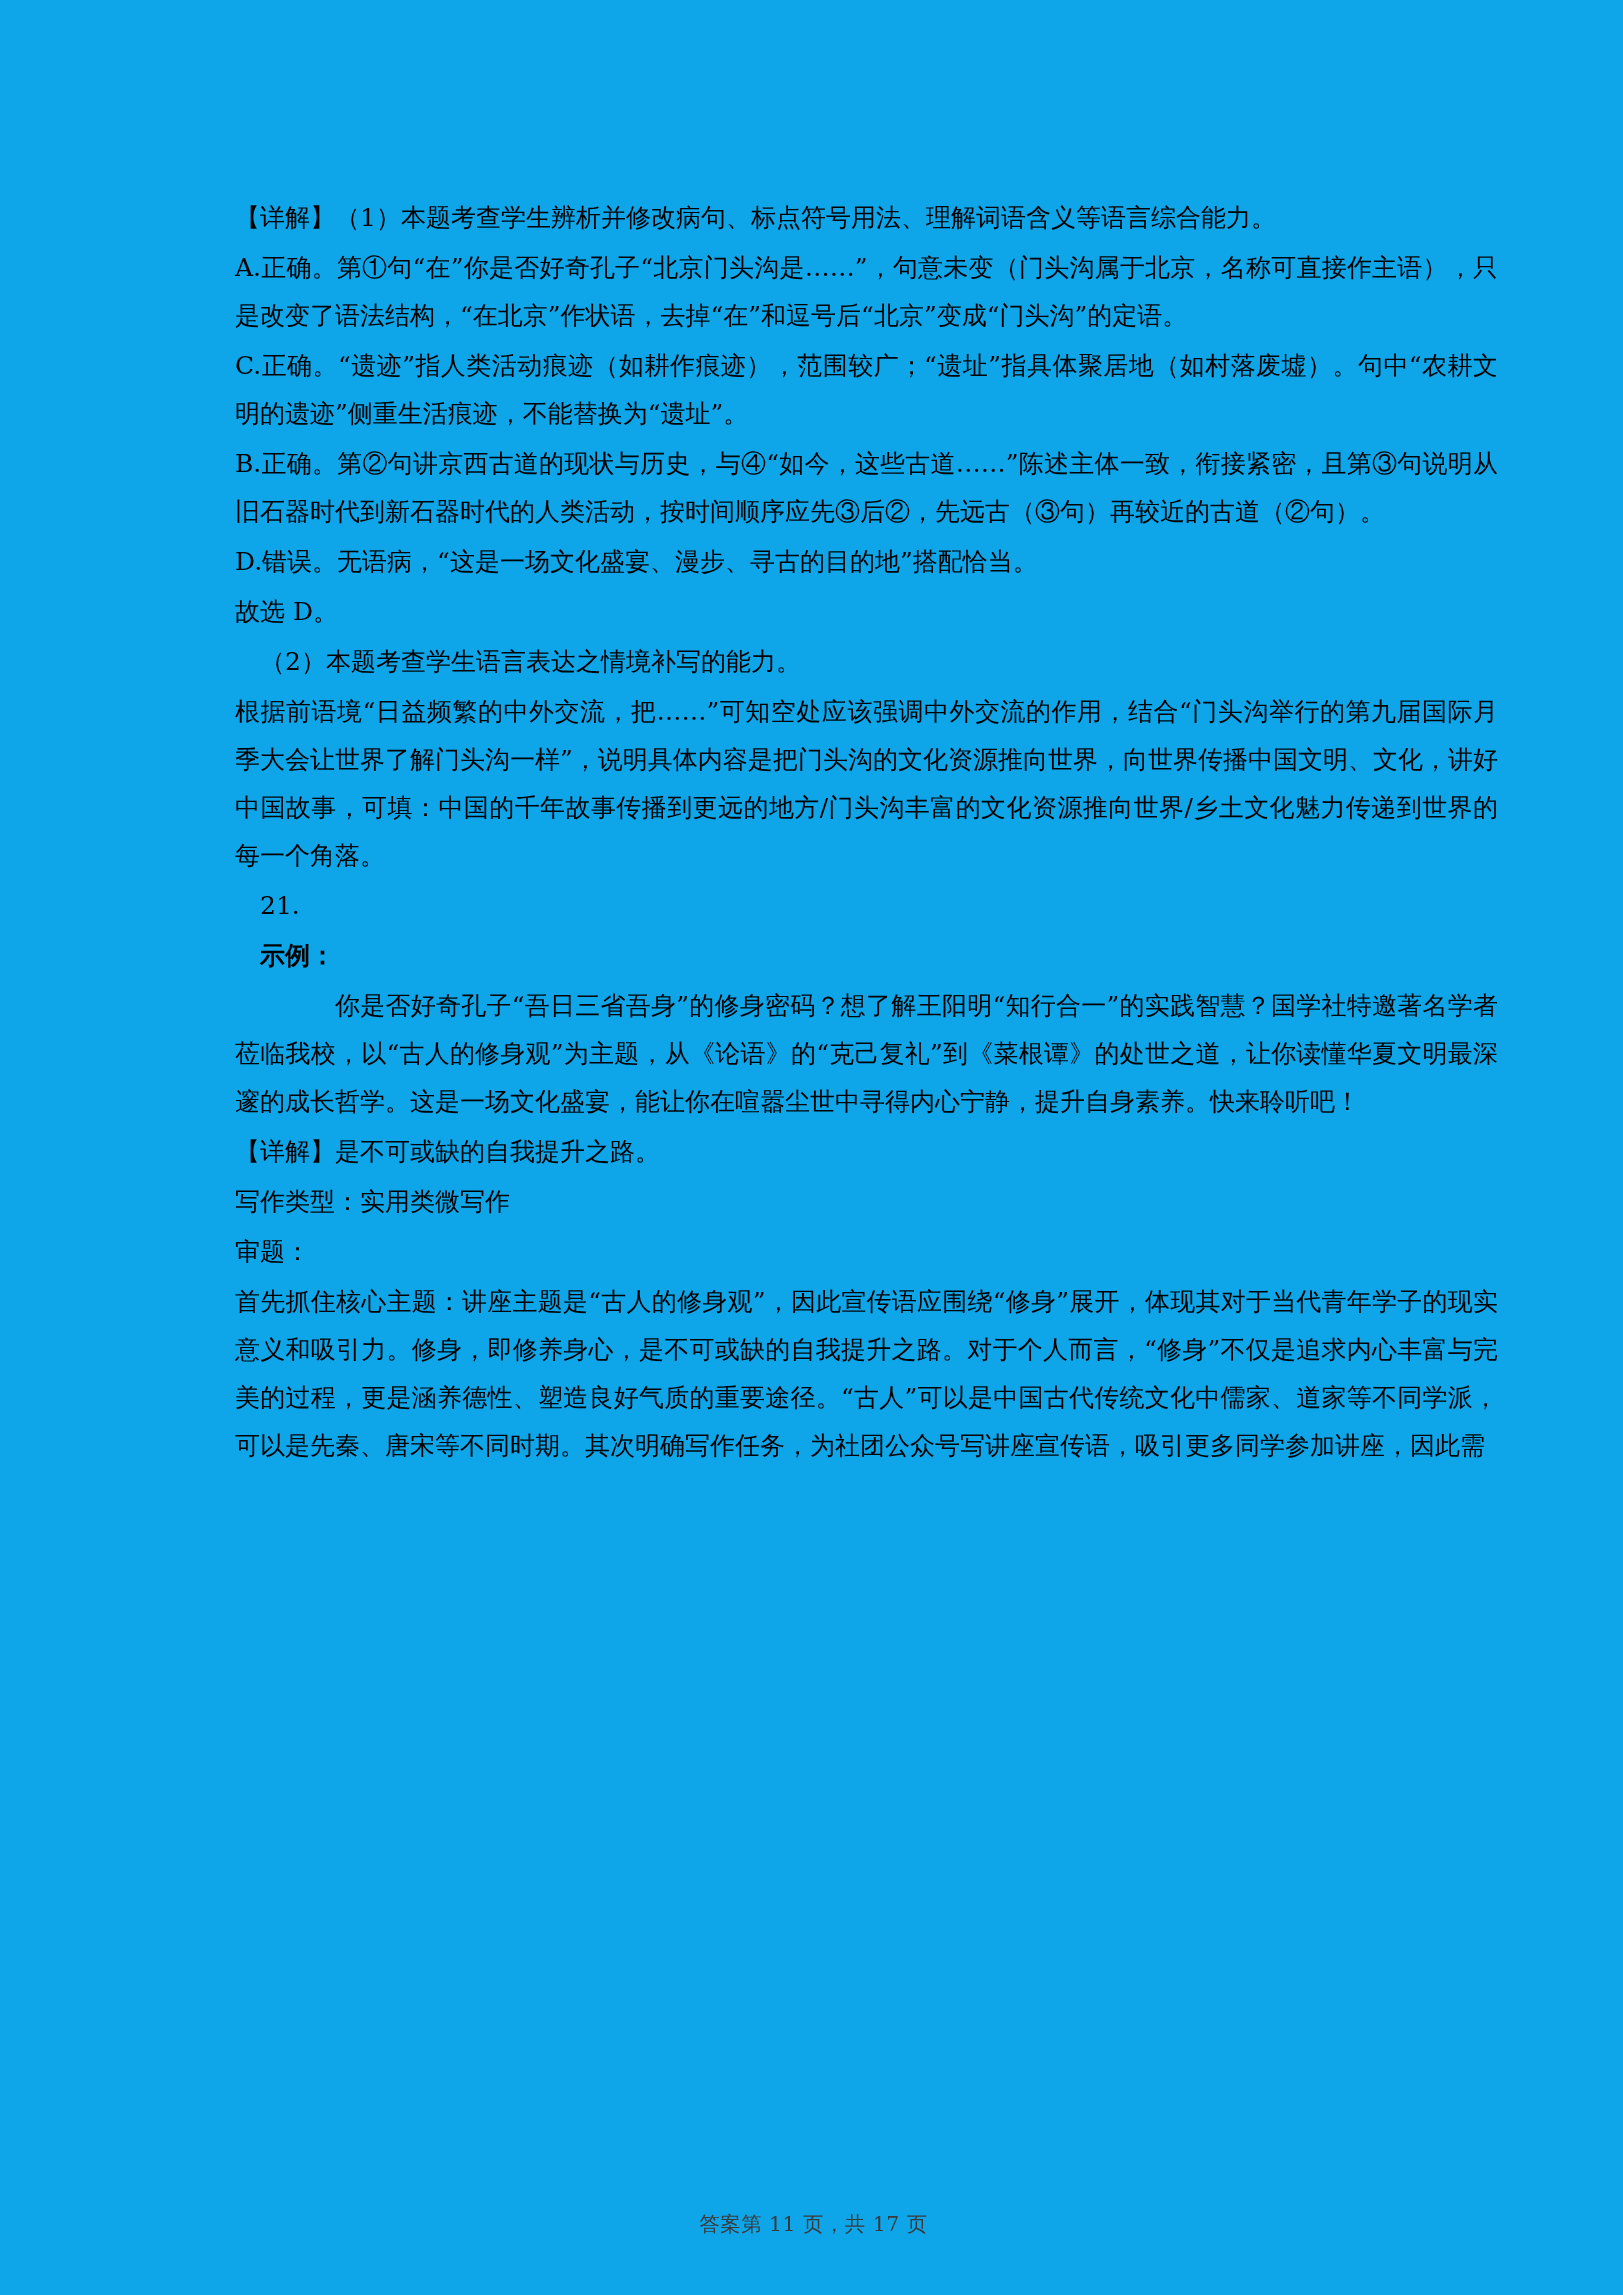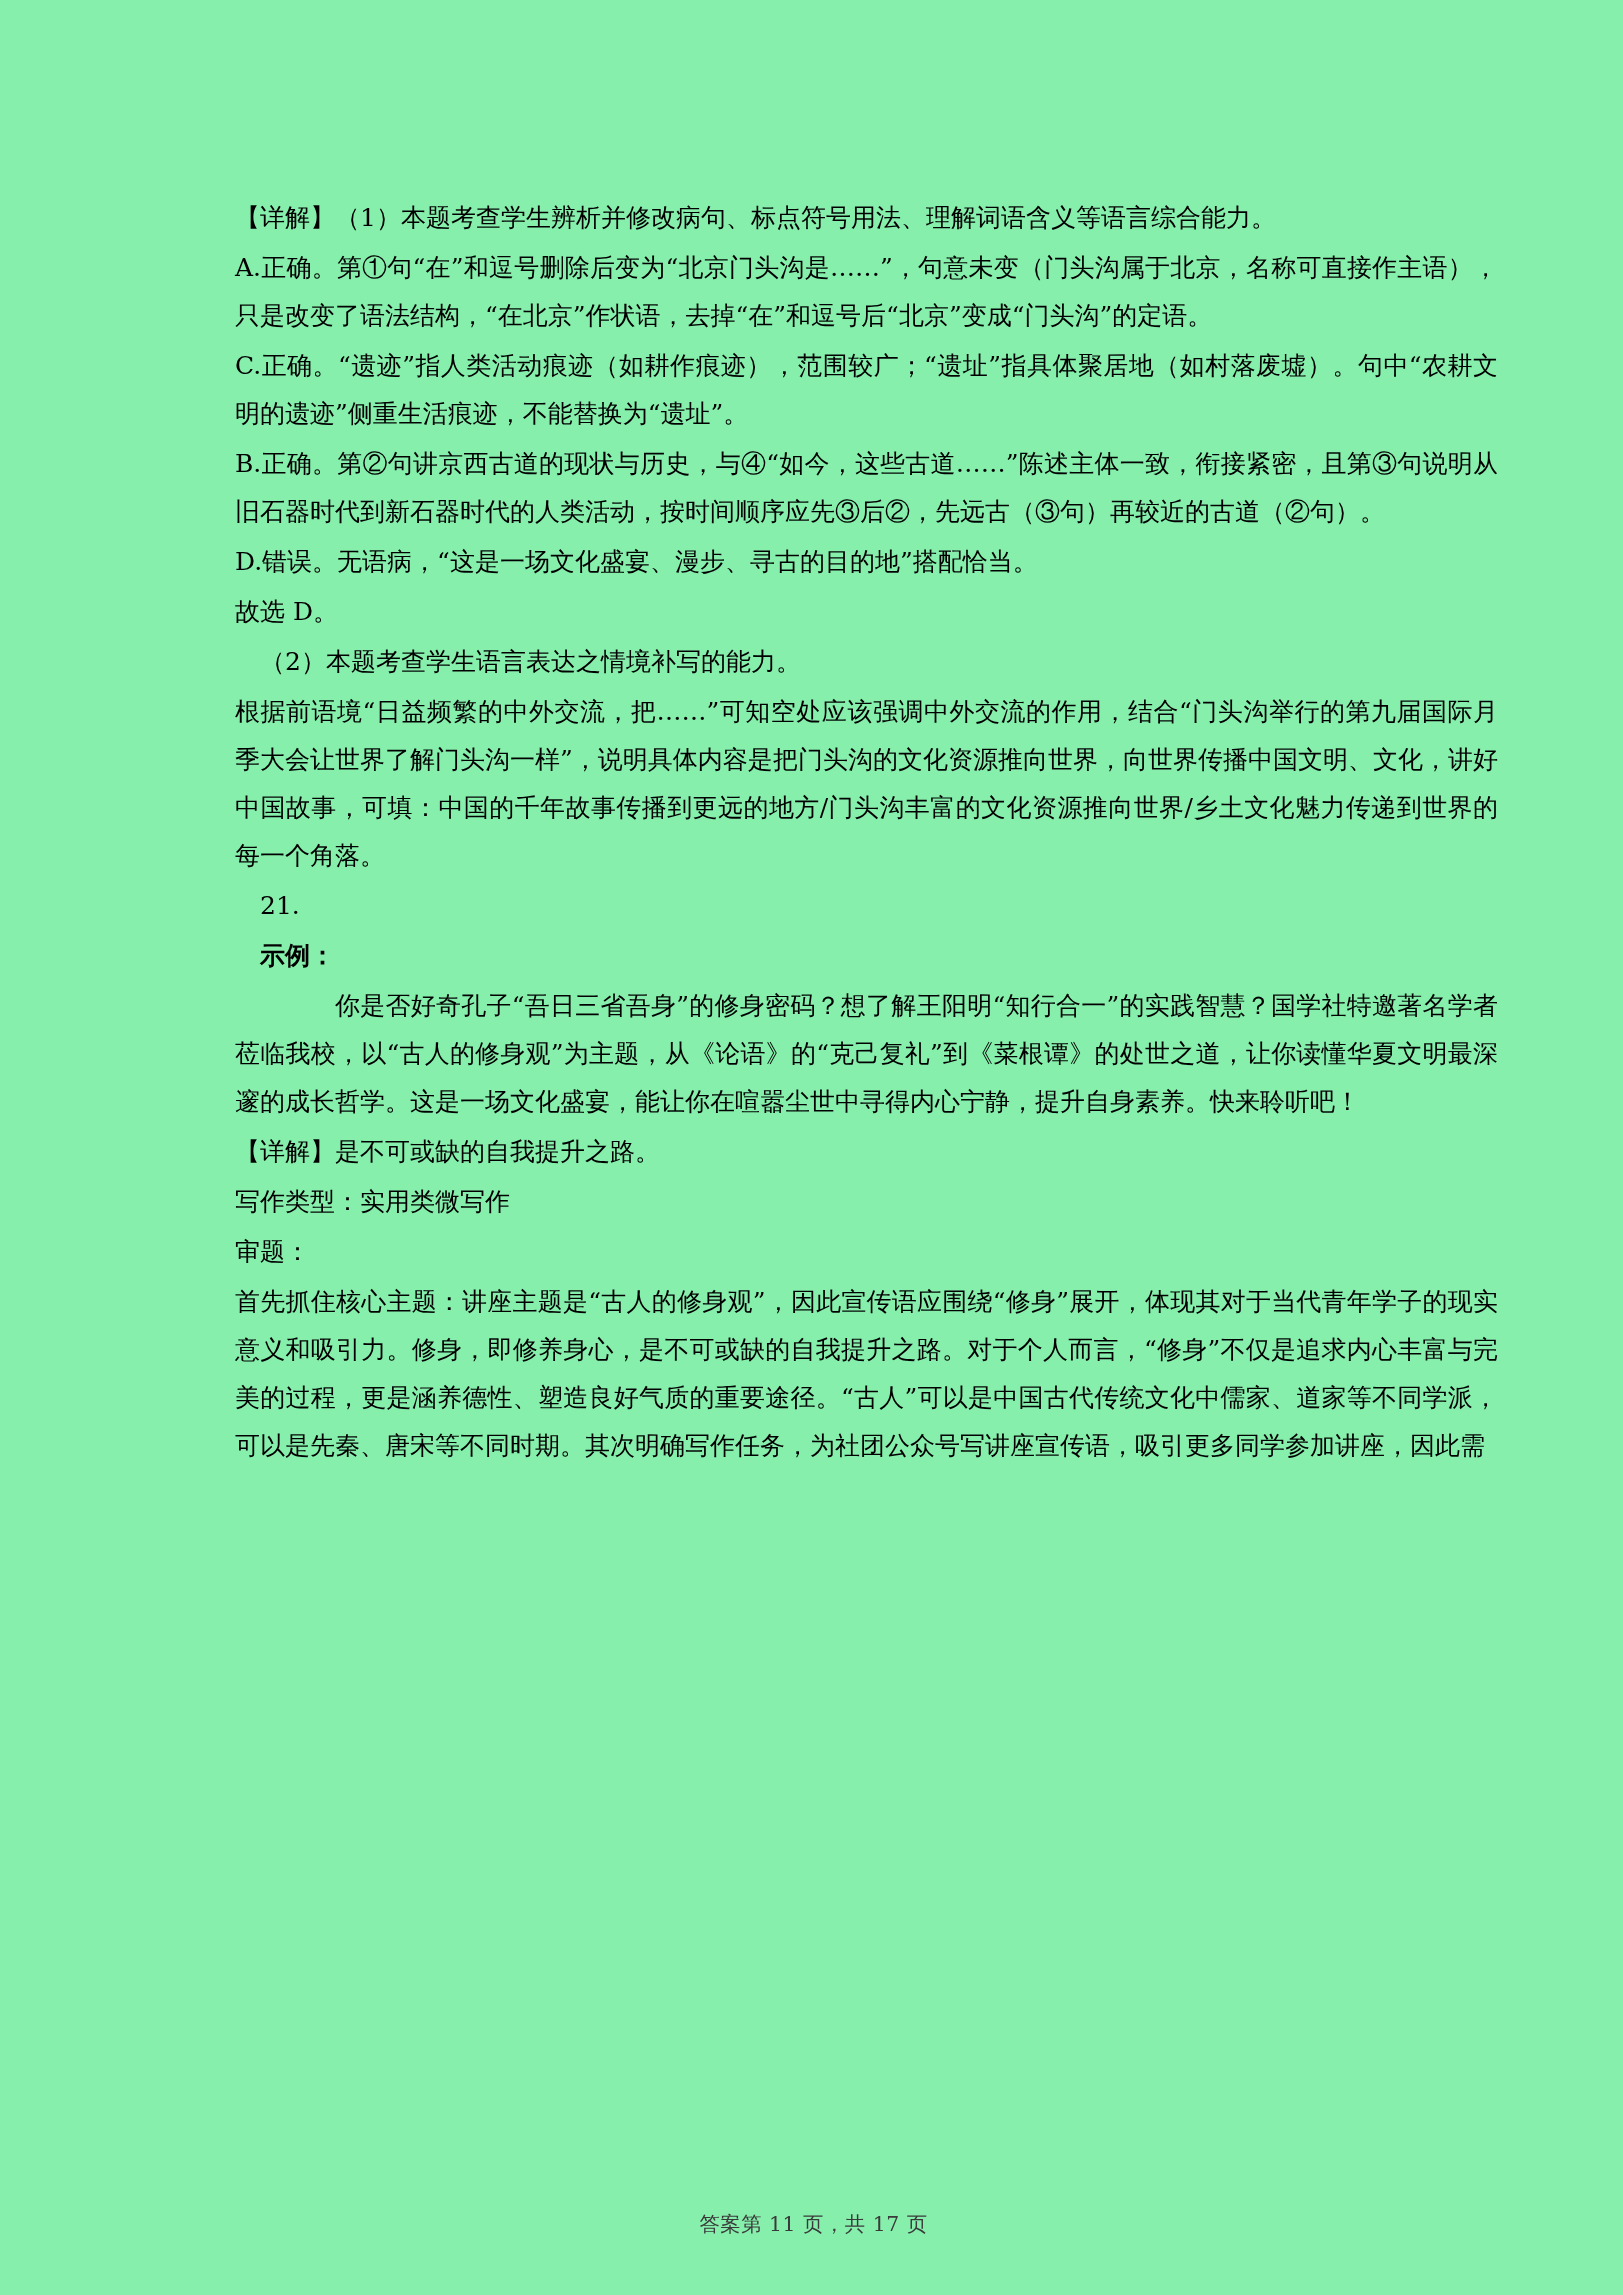--- a/index.html
+++ b/index.html
@@ -8,21 +8,21 @@
     background: #ffffff;
   }
   body {
     font-family: "DejaVu Serif", "Liberation Serif", serif;
     color: #000000;
   }
   .page {
     width: 1623px;
     height: 2295px;
     position: relative;
-    background: #86efac;
+    background: #0ea5e9;
     box-sizing: border-box;
     padding: 194px 125px 0 235px;
   }
   .doc-body {
     font-size: 25px;
     line-height: 1.92;
     text-align: justify;
     text-justify: inter-ideograph;
   }
   .para {
@@ -52,21 +52,21 @@
 </style>
 </head>
 <body>
 
 <div class="page">
 
   <div class="doc-body">
 
     <p class="para">【详解】（1）本题考查学生辨析并修改病句、标点符号用法、理解词语含义等语言综合能力。</p>
 
-    <p class="para">A.正确。第①句“在”和逗号删除后变为“北京门头沟是……”，句意未变（门头沟属于北京，名称可直接作主语），只是改变了语法结构，“在北京”作状语，去掉“在”和逗号后“北京”变成“门头沟”的定语。</p>
+    <p class="para">A.正确。第①句“在”你是否好奇孔子“北京门头沟是……”，句意未变（门头沟属于北京，名称可直接作主语），只是改变了语法结构，“在北京”作状语，去掉“在”和逗号后“北京”变成“门头沟”的定语。</p>
 
     <p class="para">C.正确。“遗迹”指人类活动痕迹（如耕作痕迹），范围较广；“遗址”指具体聚居地（如村落废墟）。句中“农耕文明的遗迹”侧重生活痕迹，不能替换为“遗址”。</p>
 
     <p class="para">B.正确。第②句讲京西古道的现状与历史，与④“如今，这些古道……”陈述主体一致，衔接紧密，且第③句说明从旧石器时代到新石器时代的人类活动，按时间顺序应先③后②，先远古（③句）再较近的古道（②句）。</p>
 
     <p class="para">D.错误。无语病，“这是一场文化盛宴、漫步、寻古的目的地”搭配恰当。</p>
 
     <p class="para">故选 D。</p>
 
     <p class="para indent1">（2）本题考查学生语言表达之情境补写的能力。</p>

